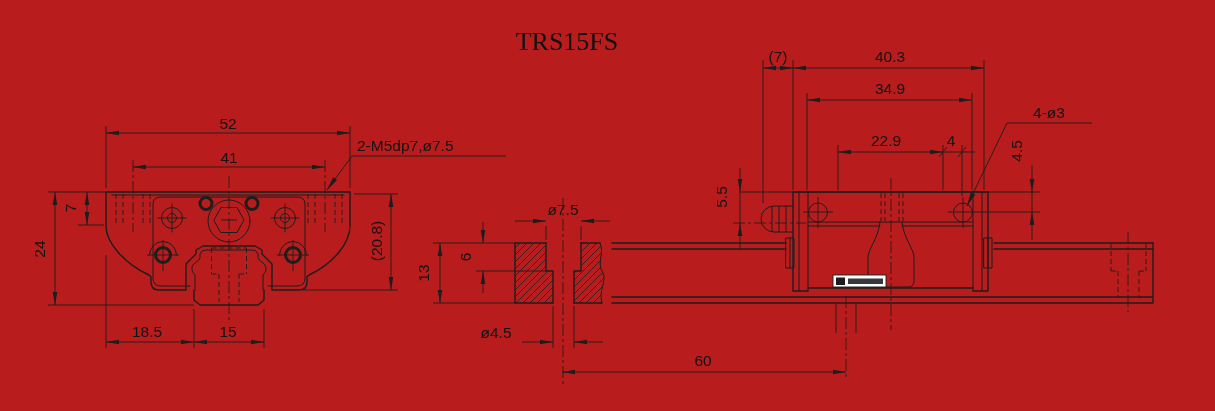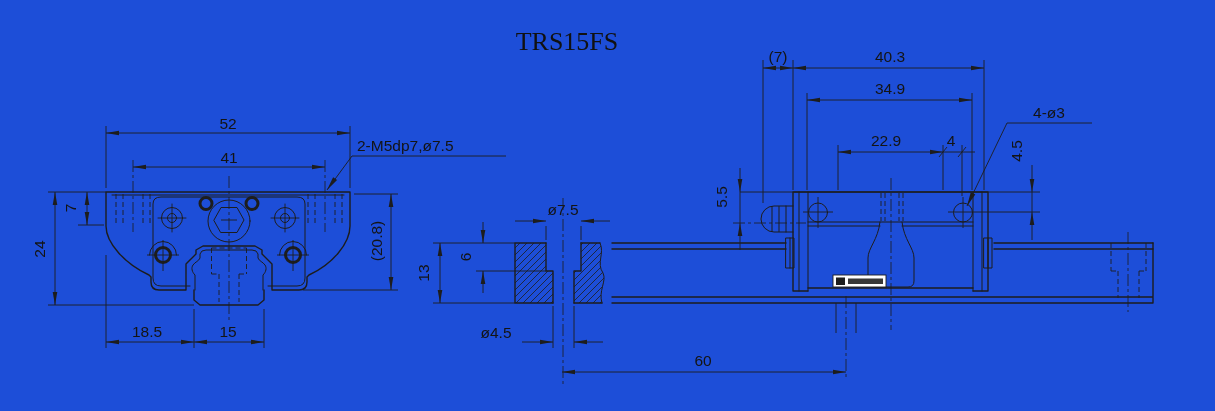--- a/index.html
+++ b/index.html
@@ -1,16 +1,16 @@
 <!DOCTYPE html>
 <html><head>
 <meta charset="utf-8">
 <style>
   html,body{margin:0;padding:0;background:#ffffff;}
-  .canvas{position:relative;width:1215px;height:411px;background:#1d4ed8;overflow:hidden;
+  .canvas{position:relative;width:1215px;height:411px;background:#b91c1c;overflow:hidden;
           font-family:"Liberation Sans",sans-serif;}
   svg{position:absolute;left:0;top:0;}
   .o   {stroke:#1d1d1d;stroke-width:1.4;fill:none;stroke-linejoin:round;stroke-linecap:round;}
   .o2  {stroke:#1d1d1d;stroke-width:1;fill:none;stroke-linejoin:round;stroke-linecap:round;}
   .dim {stroke:#1d1d1d;stroke-width:.9;fill:none;}
   .hid {stroke:#1d1d1d;stroke-width:.9;fill:none;stroke-dasharray:5,3;}
   .cl  {stroke:#1d1d1d;stroke-width:.8;fill:none;stroke-dasharray:12,3,3,3;}
   .ah  {fill:#1d1d1d;stroke:none;}
   .ring{stroke:#1d1d1d;stroke-width:3;fill:none;}
   text.d{font:15.5px "Liberation Sans",sans-serif;fill:#141414;}

